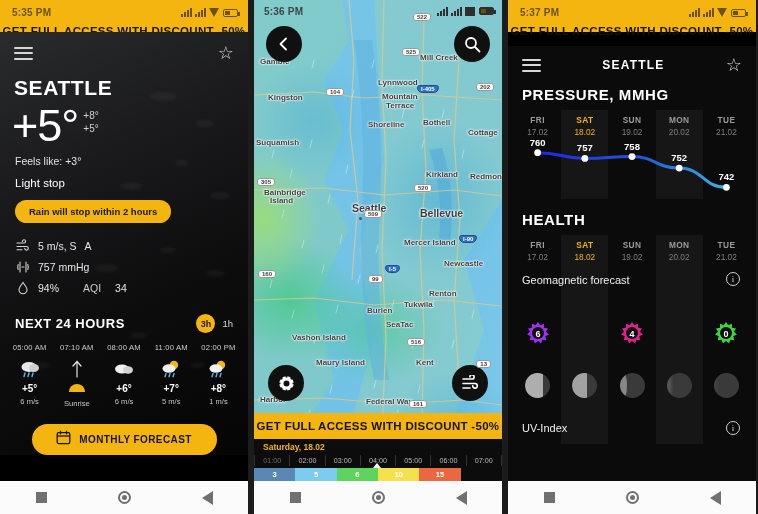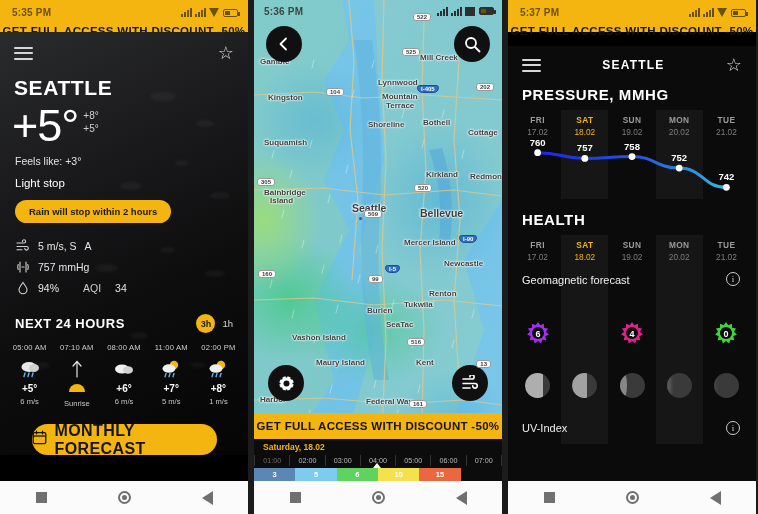--- a/index.html
+++ b/index.html
@@ -64,21 +64,21 @@
      width:19px; height:19px; border-radius:50%; display:flex; align-items:center; justify-content:center; }
   .togg .off { color:#d6d6d6; font-size:9.5px; }
   .hours { display:flex; padding:10px 6px 0 6px; }
   .hr { flex:1; text-align:center; }
   .hr .t { font-size:7.6px; color:#cfcfcf; letter-spacing:.2px; }
   .hr .ic { height:26px; display:flex; align-items:center; justify-content:center; margin-top:4px; }
   .hr .tm { font-size:10px; color:#fff; font-weight:bold; margin-top:1px; }
   .hr .w { font-size:7.6px; color:#c6c6c6; margin-top:3px; }
   .monthly { margin:16px auto 0 auto; width:185px; height:31px; background:#f5b511;
      border-radius:16px; display:flex; align-items:center; justify-content:center; gap:8px; }
-  .monthly .lbl { font-size:16px; font-weight:bold; color:#141414; letter-spacing:.4px; }
+  .monthly .lbl { font-size:10px; font-weight:bold; color:#141414; letter-spacing:.4px; }
 
   
   .navbar { position:absolute; left:0; right:0; bottom:0; height:33px; background:#fbfbfb;
      display:flex; align-items:center; justify-content:space-around; }
   .nsq { width:11px; height:11px; background:#707070; }
   .ncr { width:13px; height:13px; border:2px solid #707070; border-radius:50%; position:relative; }
   .ncr:after { content:""; position:absolute; inset:2px; background:#707070; border-radius:50%; }
   .ntr { width:0; height:0; border-top:7px solid transparent; border-bottom:7px solid transparent;
      border-right:11px solid #707070; }
 
@@ -467,21 +467,21 @@
           <span class="wifi"></span>
           <span class="batt">
               <i></i>
             </span>
         </span>
       </div>
 
       <div id="map-labels">
           <div class="maplabel" style="left: 6px; top: 57px;">Gamble</div>
           <div class="maplabel" style="left: 14px; top: 93px;">Kingston</div>
-          <div class="maplabel" style="left: 10px; top: 138px;">Suquamish</div>
+          <div class="maplabel" style="left: 2px; top: 138px;">Suquamish</div>
           <div class="maplabel" style="left: 10px; top: 188px;">Bainbridge</div>
           <div class="maplabel" style="left: 16px; top: 196px;">Island</div>
           <div class="maplabel" style="left: 114px; top: 120px;">Shoreline</div>
           <div class="maplabel" style="left: 124px; top: 78px;">Lynnwood</div>
           <div class="maplabel" style="left: 128px; top: 92px;">Mountain</div>
           <div class="maplabel" style="left: 132px; top: 101px;">Terrace</div>
           <div class="maplabel" style="left: 166px; top: 53px;">Mill Creek</div>
           <div class="maplabel" style="left: 169px; top: 118px;">Bothell</div>
           <div class="maplabel" style="left: 214px; top: 128px;">Cottage</div>
           <div class="maplabel" style="left: 172px; top: 170px;">Kirkland</div>

